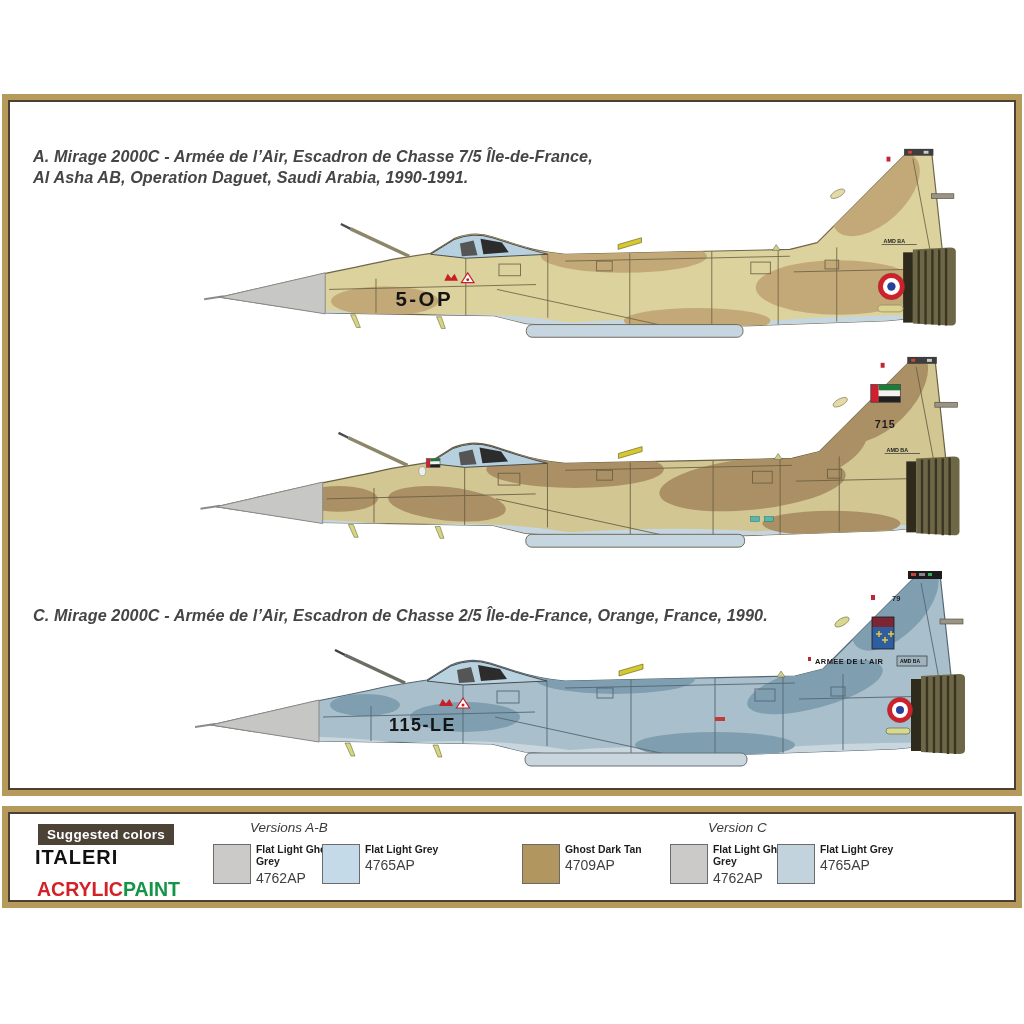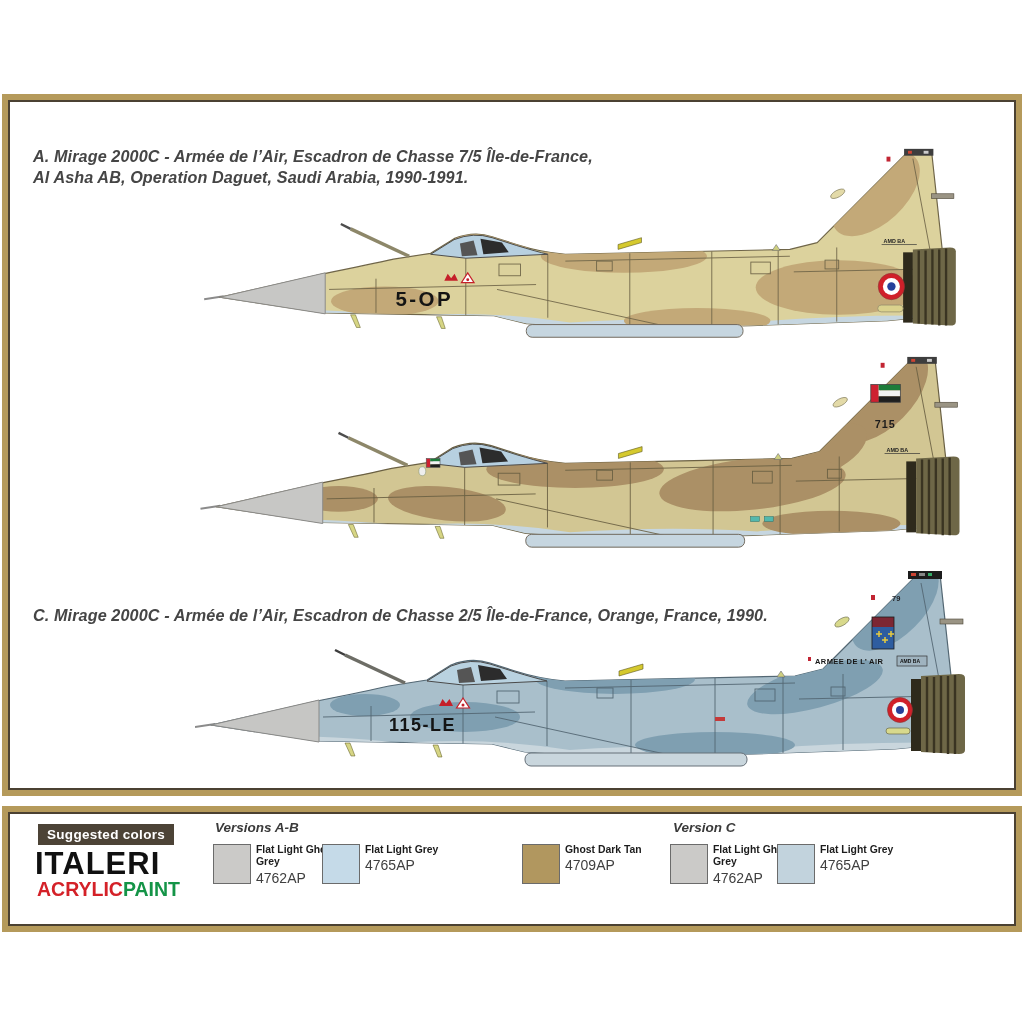--- a/index.html
+++ b/index.html
@@ -14,26 +14,26 @@
     color:var(--caption);letter-spacing:0.1px;white-space:nowrap;
   }
   .ac{position:absolute;}
   svg text{font-family:"Liberation Sans", sans-serif;}
   
   .sug-box{
     position:absolute;background:var(--suggested_bg);color:var(--suggested_text);
     font-weight:bold;font-size:13.5px;padding:3px 9px;letter-spacing:0.3px;white-space:nowrap;
   }
   .brand-italeri{
-    position:absolute;font-weight:bold;font-size:31px;letter-spacing:1px;color:var(--brand_black);white-space:nowrap;
+    position:absolute;font-weight:bold;font-size:20px;letter-spacing:1px;color:var(--brand_black);white-space:nowrap;
   }
   .brand-acrylic{position:absolute;font-weight:bold;font-size:19.5px;letter-spacing:0px;white-space:nowrap;}
   .brand-acrylic .red{color:var(--brand_red);}
   .brand-acrylic .green{color:var(--brand_green);}
-  .ver-title{position:absolute;font-style:italic;font-size:13.5px;color:#3a3a3a;font-weight:700;white-space:nowrap;}
+  .ver-title{position:absolute;font-style:italic;font-size:13.5px;color:#3a3a3a;font-weight:400;white-space:nowrap;margin-left:35px;}
   .swatch{position:absolute;display:flex;gap:5px;}
   .sw-box{width:38px;height:40px;border:1.5px solid #6b6b6b;box-sizing:border-box;flex:0 0 auto;}
   .sw-txt{display:flex;flex-direction:column;}
   .sw-name{font-size:10.4px;font-weight:bold;color:#1c1c1c;line-height:1.18;width:80px;}
   .sw-code{font-size:14px;color:#3f3f3f;margin-top:1px;}
 </style>
 </head>
 <body>
 
 <div class="panel" style="left:2px;top:94px;width:1020px;height:702px">
@@ -270,21 +270,21 @@
         <path d="M244,139 l3.5,-7 3.5,4.5 3.5,-4.5 3.5,7 z" fill="#c5202a"></path>
         <path d="M268,131 l6.5,10 h-13 z" fill="#ffffff" stroke="#c5202a" stroke-width="1.2"></path>
         <circle cx="268" cy="138" r="1.5" fill="#c5202a"></circle>
       </g>
       <rect x="520" y="150" width="10" height="4" fill="#c43a3a"></rect>
     </svg>
 
   </div>
 </div>
 
-<div class="panel" style="left:2px;top:806px;width:1020px;height:126px">
+<div class="panel" style="left:2px;top:806px;width:1020px;height:102px">
   <div class="panel-inner">
 
     <div class="sug-box" style="left:28px;top:10px">Suggested colors</div>
     <div class="brand-italeri" style="left:25px;top:32px">ITALERI</div>
     <div class="brand-acrylic" style="left:27px;top:64px">
       <span class="red">ACRYLIC</span><span class="green">PAINT</span>
     </div>
 
     <div class="ver-title" style="left:205px;top:6px">Versions A-B</div>
 

